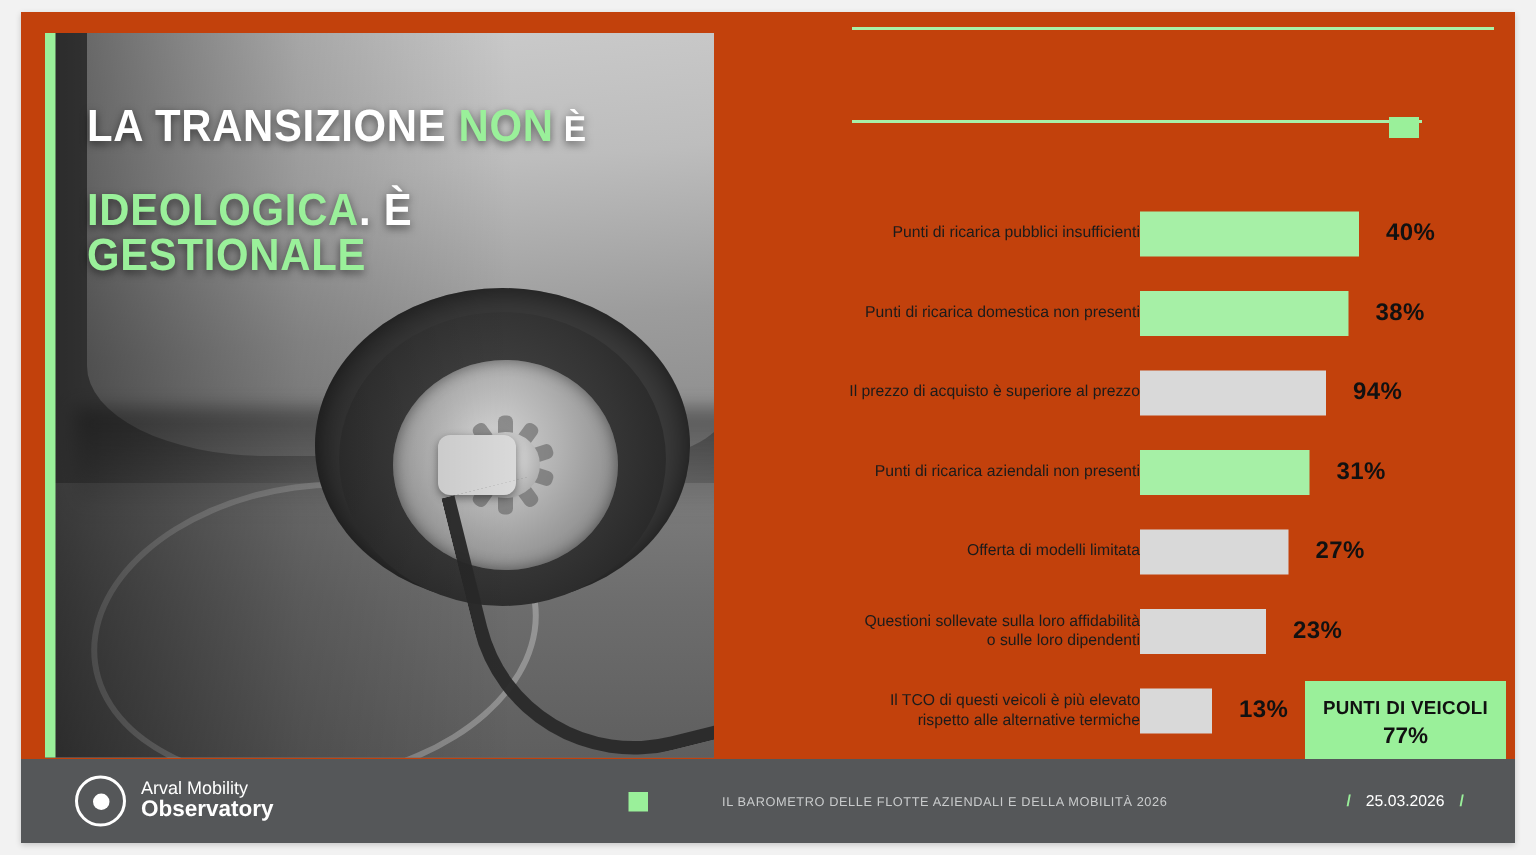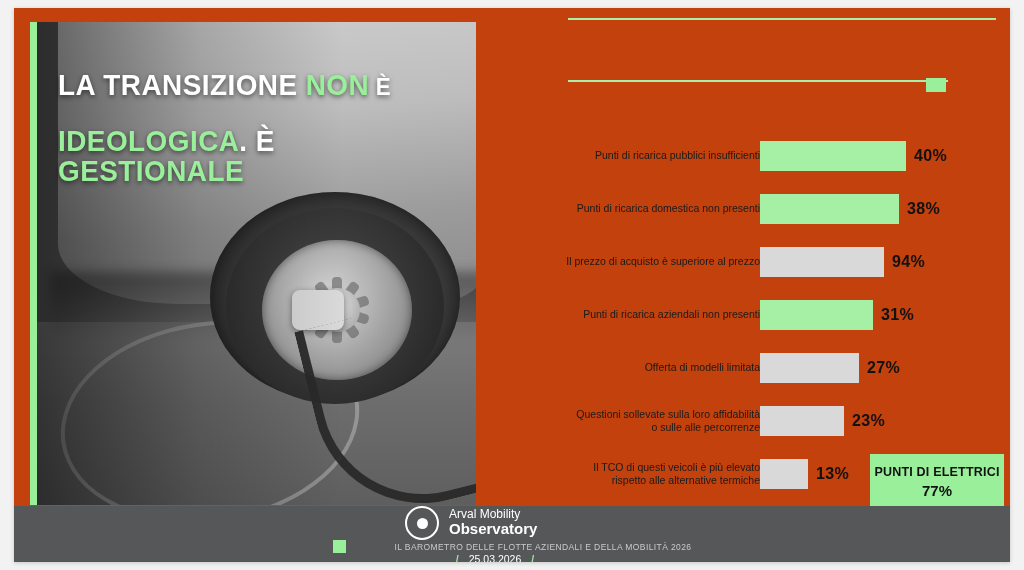--- a/index.html
+++ b/index.html
@@ -190,20 +190,21 @@
     font-size: 10.5px;
     line-height: 1.28;
     color: #1b1b1b;
   }
   .bar-wrap {
     position: relative;
     flex: 1;
     height: 30px;
     display: flex;
     align-items: center;
+    gap: 10px;
   }
   .bar {
     height: 30px;
     background: #d9d9d9;
   }
   .bar.green { background: #a6f0a6; }
   .bar-value {
     margin-left: 8px;
     font-size: 16px;
     font-weight: bold;
@@ -234,21 +235,20 @@
     color: #111;
     margin-top: 3px;
   }
   
   .footer {
     position: absolute;
     left: 0; bottom: 0; width: 996px; height: 56px;
     background: #555759;
     display: flex;
     align-items: center;
-    flex-direction: column;
   }
   .logo-box {
     display: flex;
     align-items: center;
     margin-left: 36px;
     width: 250px;
   }
   .eye {
     width: 34px; height: 34px;
     border-radius: 50%;
@@ -380,21 +380,21 @@
         </div>
         <div class="bar-wrap">
           <div class="bar" style="width:99px"></div>
           <div class="bar-value">27%</div>
         </div>
       </div>
 
       <div class="row">
         <div class="row-label">
           <div>Questioni sollevate sulla loro affidabilità</div>
-          <div>o sulle alle percorrenze</div>
+          <div>o sulle loro dipendenti</div>
         </div>
         <div class="bar-wrap">
           <div class="bar" style="width:84px"></div>
           <div class="bar-value">23%</div>
         </div>
       </div>
 
       <div class="row">
         <div class="row-label">
           <div>Il TCO di questi veicoli è più elevato</div>
@@ -413,21 +413,21 @@
         </div>
         <div class="bar-wrap">
           <div class="bar" style="width:20px"></div>
           <div class="bar-value">5%</div>
         </div>
       </div>
 
     </div>
 
     <div class="callout">
-      <div class="callout-title">PUNTI DI ELETTRICI</div>
+      <div class="callout-title">PUNTI DI VEICOLI</div>
       <div class="callout-value">77%</div>
     </div>
   </div>
 
   <div class="footer">
     <div class="logo-box">
       <div class="eye">
           <div class="pupil"></div>
         </div>
       <div class="logo-text">

